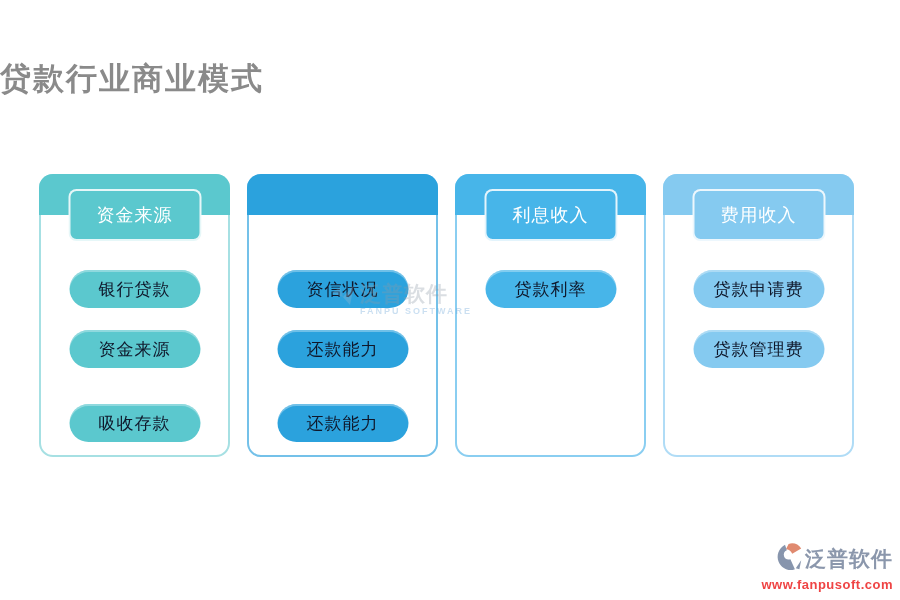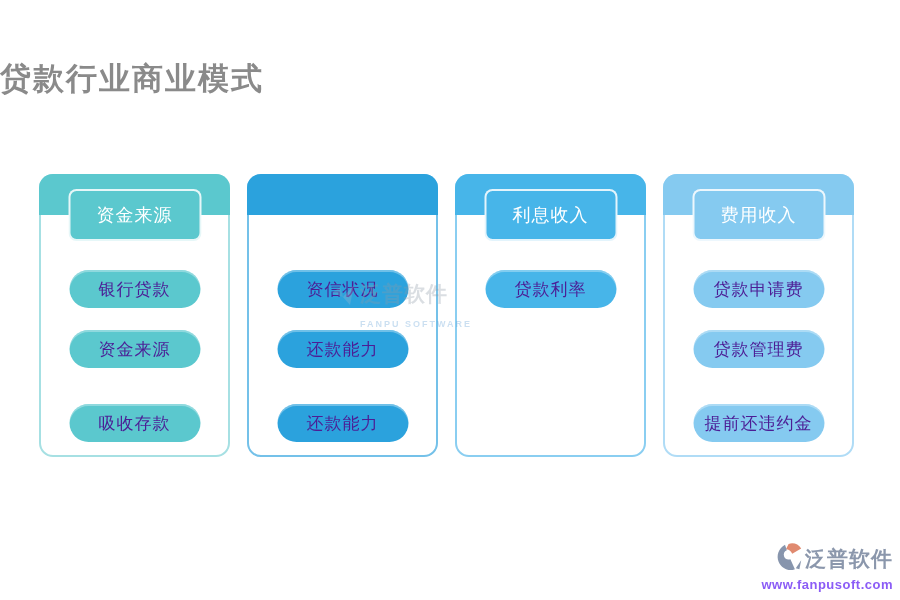--- a/index.html
+++ b/index.html
@@ -40,31 +40,31 @@
     display:flex;align-items:center;justify-content:center;
     color:#ffffff;font-size:18px;letter-spacing:1px;
   }
   .pill{
     position:absolute;left:50%;transform:translateX(-50%);
     width:131px;height:38px;box-sizing:border-box;
     background:var(--theme,#cccccc);
     border-radius:19px;
     box-shadow:inset 0 2px 0 rgba(255,255,255,0.32);
     display:flex;align-items:center;justify-content:center;
-    color:#4c1d95;font-size:17px;letter-spacing:1px;white-space:nowrap;
+    color:#0f172a;font-size:17px;letter-spacing:1px;white-space:nowrap;
   }
   .pill-1{top:94px}.pill-2{top:154px}.pill-3{top:228px}
   .center-watermark{
     position:absolute;left:330px;top:283px;
     display:flex;align-items:flex-start;gap:4px;
     opacity:0.32;pointer-events:none;
   }
   .center-watermark .wm-text{display:flex;flex-direction:column;line-height:1;}
   .center-watermark .wm-brand{font-size:21px;font-weight:bold;color:#8d9aa8;letter-spacing:1px;}
-  .center-watermark .wm-sub{font-size:9px;font-weight:bold;color:#5f9fd6;letter-spacing:2px;margin-top:16px;}
+  .center-watermark .wm-sub{font-size:9px;font-weight:bold;color:#5f9fd6;letter-spacing:2px;margin-top:3px;}
   .footer-watermark{
     position:absolute;right:7px;bottom:8px;width:134px;
     display:flex;flex-direction:column;align-items:flex-end;
   }
   .footer-top{display:flex;align-items:center;gap:2px;}
   .footer-brand{font-size:21px;font-weight:bold;letter-spacing:1px;line-height:1.1;}
   .footer-url{font-size:13px;font-weight:bold;letter-spacing:0.5px;margin-top:1px;}
 </style>
 </head>
 <body>
@@ -98,21 +98,20 @@
     <div class="pill pill-1">贷款利率</div>
   </div>
 
   <div class="card" style="--theme: #85CAF0; --border: #B0DCF6;">
     <div class="band"></div>
     <div class="header-box">
       <span>费用收入</span>
     </div>
     <div class="pill pill-1">贷款申请费</div>
     <div class="pill pill-2">贷款管理费</div>
-    <div class="pill pill-3">提前还违约金</div>
   </div>
 
 </div>
 
 <div class="center-watermark">
   <span>
     <svg width="26" height="28" viewBox="0 0 26 28">
       <path fill="#7fa8c9" d="M2 10 L10 4 L13 14 Z"></path>
       <path fill="#9db8cf" d="M13 14 L24 2 L20 22 Z"></path>
     </svg>
@@ -127,14 +126,14 @@
   <div class="footer-top">
     <span>
       <svg width="27" height="30" viewBox="0 0 30 33">
         <path fill="#E08A70" d="M14 2 C19 0 25 2 28 7 L18 13 C17 10 14 8 11 8 Z"></path>
         <path fill="#8795AD" d="M10 3 C3 7 0 15 3 22 C6 29 14 33 21 30 L16 19 C13 20 10 19 9 16 C8 13 9 10 12 9 Z"></path>
         <path fill="#8795AD" d="M22 29 L28 20 L26 30 Z"></path>
       </svg>
     </span>
     <span class="footer-brand" style="color: rgb(139, 151, 172);">泛普软件</span>
   </div>
-  <span class="footer-url" style="color: #8b5cf6;">www.fanpusoft.com</span>
+  <span class="footer-url" style="color: #ef4444;">www.fanpusoft.com</span>
 </div>
 
 </body></html>

